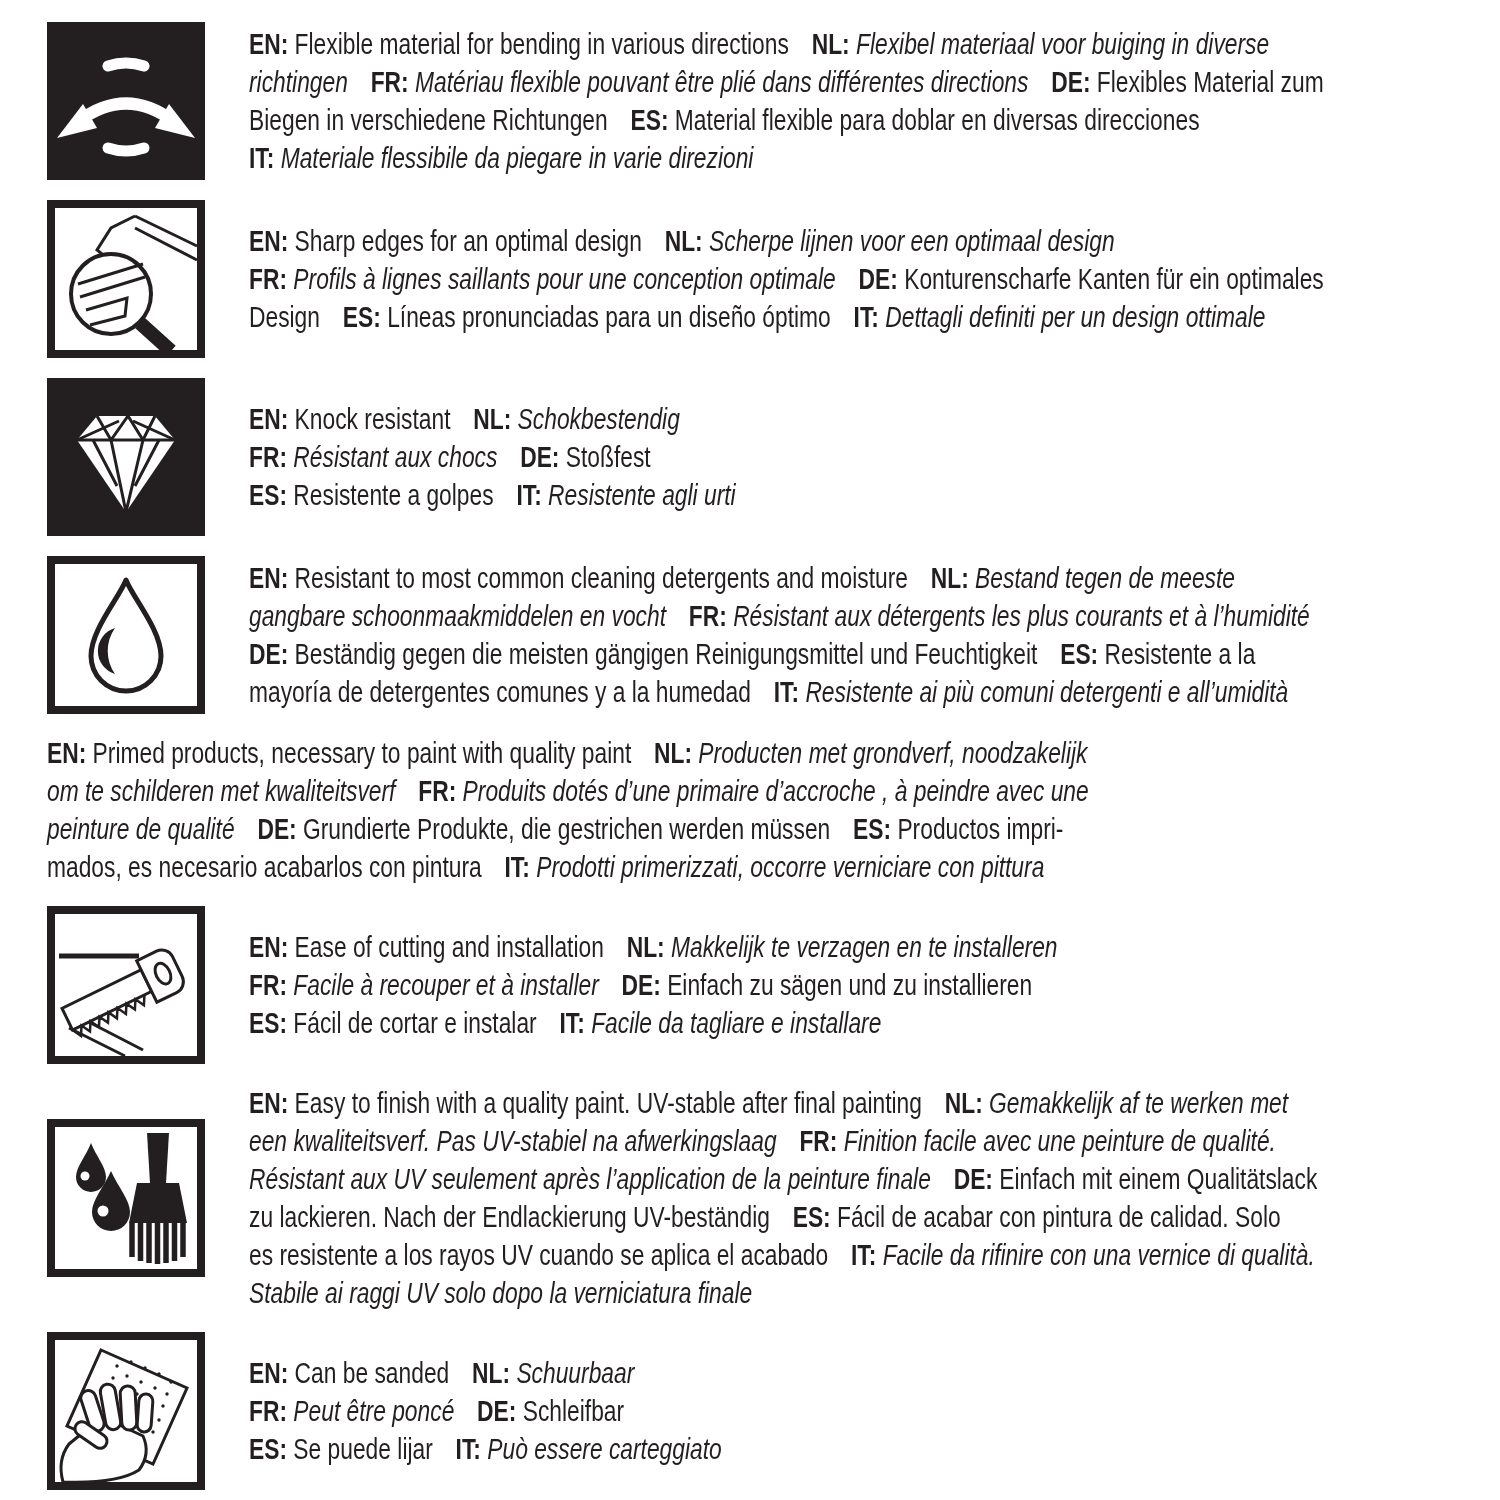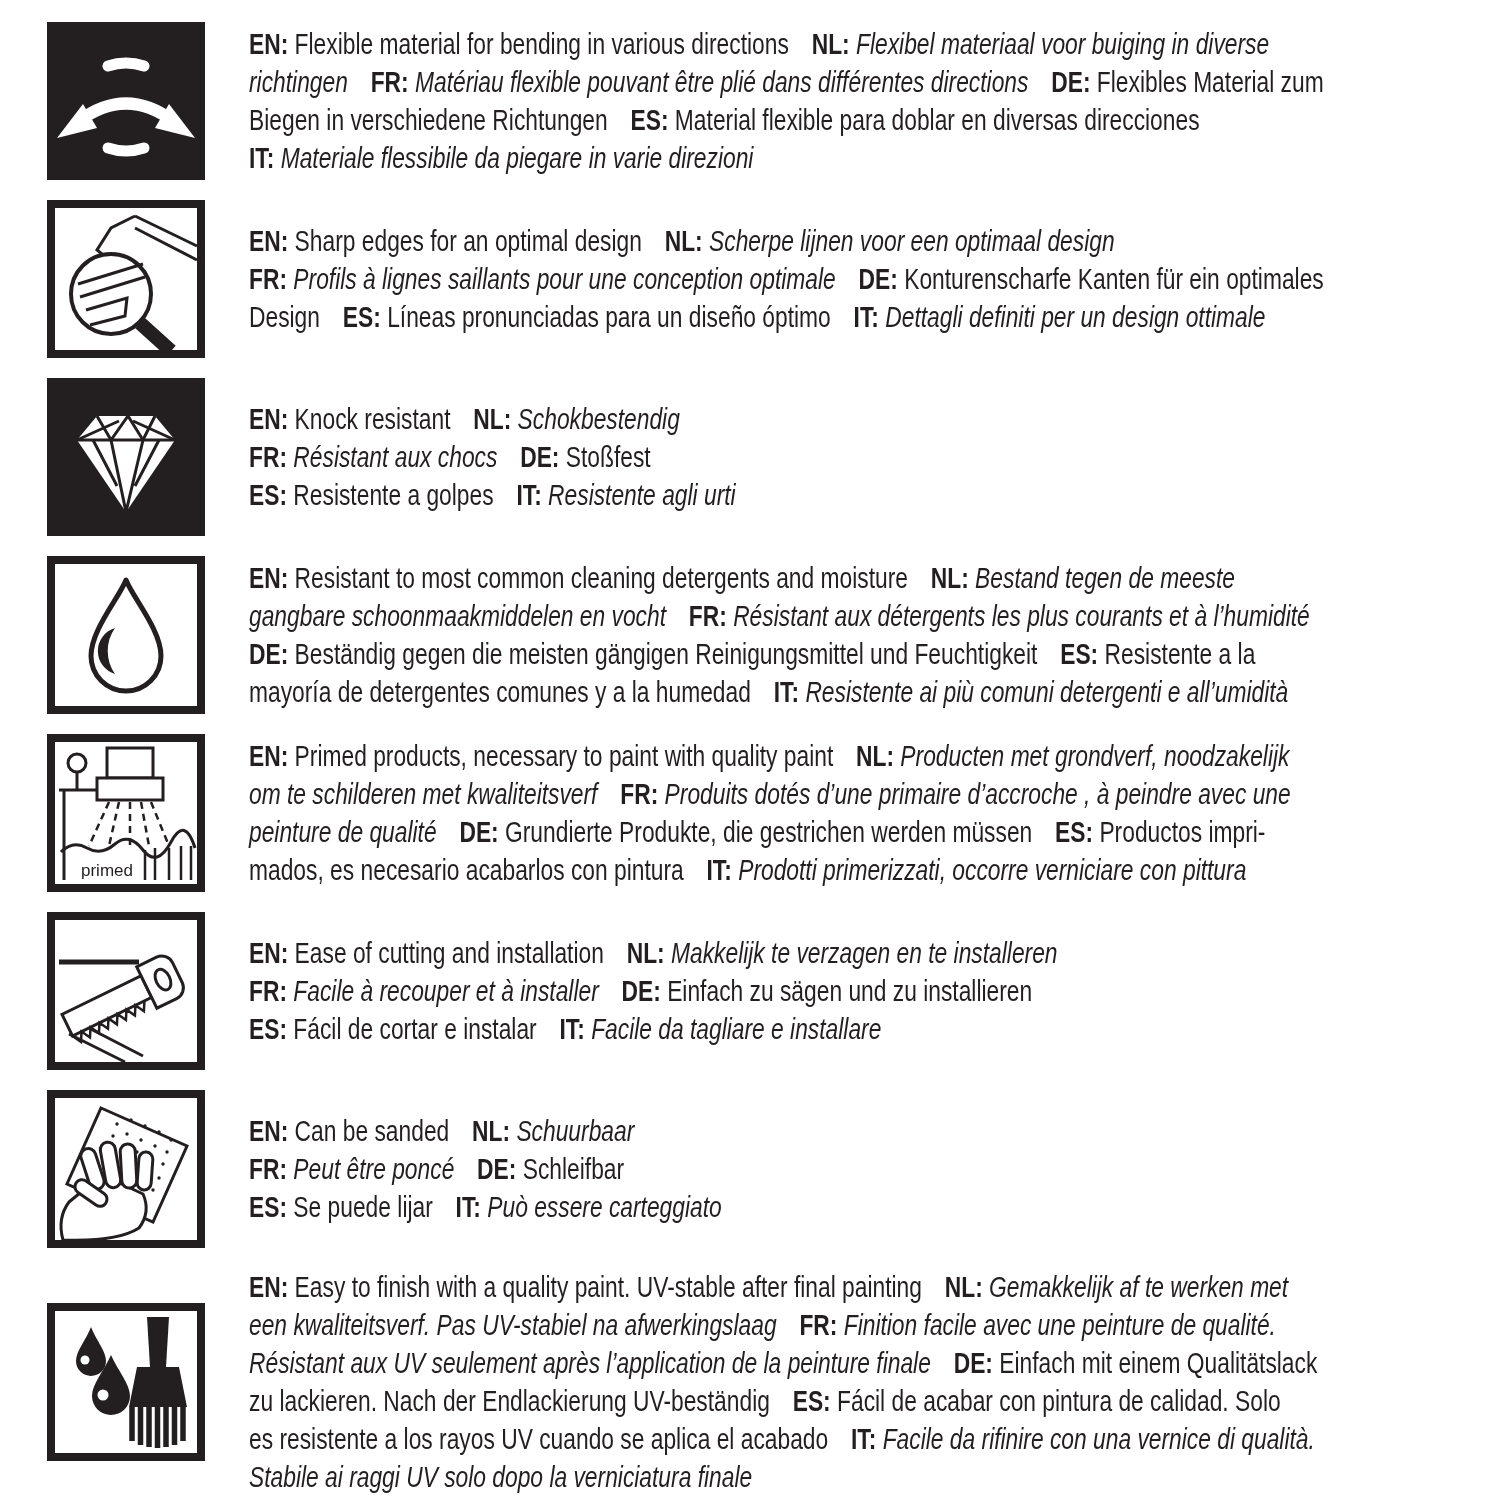--- a/index.html
+++ b/index.html
@@ -112,44 +112,20 @@
       <path d="M68 72 A24 24 0 0 0 68 118 A40 40 0 0 1 68 72 Z" fill="#231f20"></path>
     </svg>
         </div>
     <p class="text"><b class="lbl">EN:</b> <span class="seg">Resistant to most common cleaning detergents and moisture</span>  <b class="lbl">NL:</b> <span class="seg it">Bestand tegen de meeste
 gangbare schoonmaakmiddelen en vocht</span>  <b class="lbl">FR:</b> <span class="seg it">Résistant aux détergents les plus courants et à l’humidité</span>
 <b class="lbl">DE:</b> <span class="seg">Beständig gegen die meisten gängigen Reinigungsmittel und Feuchtigkeit</span>  <b class="lbl">ES:</b> <span class="seg">Resistente a la
 mayoría de detergentes comunes y a la humedad</span>  <b class="lbl">IT:</b> <span class="seg it">Resistente ai più comuni detergenti e all’umidità</span></p>
   </div>
 
   <div class="row">
-    <div class="icon-box">
-    <svg viewBox="0 0 158 158" xmlns="http://www.w3.org/2000/svg">
-      <rect x="4" y="4" width="150" height="150" fill="#fff" stroke="#231f20" stroke-width="8"></rect>
-      <g stroke="#231f20" fill="none" stroke-width="3">
-        <circle cx="30" cy="29" r="9"></circle>
-        <path d="M30 38 V56 M12 56 H50"></path>
-        <path d="M17 56 V146"></path>
-        <rect x="60" y="14" width="46" height="30" fill="#fff"></rect>
-        <rect x="50" y="44" width="66" height="22" fill="#fff"></rect>
-      </g>
-      <g stroke="#231f20" stroke-width="2.5" fill="none" stroke-dasharray="7 5">
-        <path d="M62 68 L42 112"></path>
-              <path d="M72 68 L62 112"></path>
-              <path d="M83 68 L83 112"></path>
-        <path d="M94 68 L102 112"></path>
-              <path d="M104 68 L122 112"></path>
-      </g>
-      <path d="M14 118 Q26 106 40 114 T 68 110 T 96 116 T 124 108 T 148 114" stroke="#231f20" stroke-width="3" fill="none"></path>
-      <g stroke="#231f20" stroke-width="2.5">
-        <path d="M98 116 V146 M108 114 V146 M122 114 V146 M134 112 V146 M144 112 V146"></path>
-      </g>
-      <text x="34" y="142" font-size="17" font-family="Liberation Sans, sans-serif" fill="#231f20">primed</text>
-    </svg>
-        </div>
     <p class="text"><b class="lbl">EN:</b> <span class="seg">Primed products, necessary to paint with quality paint</span>  <b class="lbl">NL:</b> <span class="seg it">Producten met grondverf, noodzakelijk
 om te schilderen met kwaliteitsverf</span>  <b class="lbl">FR:</b> <span class="seg it">Produits dotés d’une primaire d’accroche , à peindre avec une
 peinture de qualité</span>  <b class="lbl">DE:</b> <span class="seg">Grundierte Produkte, die gestrichen werden müssen</span>  <b class="lbl">ES:</b> <span class="seg">Productos impri-
 mados, es necesario acabarlos con pintura</span>  <b class="lbl">IT:</b> <span class="seg it">Prodotti primerizzati, occorre verniciare con pittura</span></p>
   </div>
 
   <div class="row">
     <div class="icon-box">
     <svg viewBox="0 0 158 158" xmlns="http://www.w3.org/2000/svg">
       <rect x="4" y="4" width="150" height="150" fill="#fff" stroke="#231f20" stroke-width="8"></rect>
@@ -159,20 +135,43 @@
         <rect x="14" y="74" width="88" height="24" fill="#fff" stroke="#231f20" stroke-width="3"></rect>
         <path d="M14 98 l5 9 5 -9 5 9 5 -9 5 9 5 -9 5 9 5 -9 5 9 5 -9 5 9 5 -9 5 9 5 -9 5 9 5 -9" stroke="#231f20" stroke-width="2.5" fill="none"></path>
         <path d="M102 64 h22 a12 12 0 0 1 12 12 v22 a12 12 0 0 1 -12 12 h-22 Z" fill="#fff" stroke="#231f20" stroke-width="3"></path>
         <ellipse cx="120" cy="87" rx="7" ry="11" fill="none" stroke="#231f20" stroke-width="3"></ellipse>
       </g>
     </svg>
         </div>
     <p class="text"><b class="lbl">EN:</b> <span class="seg">Ease of cutting and installation</span>  <b class="lbl">NL:</b> <span class="seg it">Makkelijk te verzagen en te installeren</span>
 <b class="lbl">FR:</b> <span class="seg it">Facile à recouper et à installer</span>  <b class="lbl">DE:</b> <span class="seg">Einfach zu sägen und zu installieren</span>
 <b class="lbl">ES:</b> <span class="seg">Fácil de cortar e instalar</span>  <b class="lbl">IT:</b> <span class="seg it">Facile da tagliare e installare</span></p>
+  </div>
+
+  <div class="row">
+    <div class="icon-box">
+    <svg viewBox="0 0 158 158" xmlns="http://www.w3.org/2000/svg">
+      <rect x="4" y="4" width="150" height="150" fill="#fff" stroke="#231f20" stroke-width="8"></rect>
+      <path d="M44 24 C 39 37 29 48 29 58 a15 15 0 0 0 30 0 C 59 48 49 37 44 24 Z" fill="#231f20"></path>
+      <circle cx="38" cy="57" r="4.5" fill="#fff"></circle>
+      <path d="M64 52 C 57 68 45 81 45 93 a19 19 0 0 0 38 0 C 83 81 71 68 64 52 Z" fill="#231f20"></path>
+      <circle cx="56" cy="92" r="5.5" fill="#fff"></circle>
+      <polygon points="100,14 122,14 119,64 103,64" fill="#231f20"></polygon>
+      <polygon points="90,64 132,64 140,104 82,104" fill="#231f20"></polygon>
+      <g stroke="#231f20" stroke-width="5.5">
+        <path d="M85 104 V138 M93.5 104 V142 M102 104 V144 M110.5 104 V145 M119 104 V144 M127.5 104 V142 M136 104 V138"></path>
+      </g>
+    </svg>
+        </div>
+    <p class="text"><b class="lbl">EN:</b> <span class="seg">Easy to finish with a quality paint. UV-stable after final painting</span>  <b class="lbl">NL:</b> <span class="seg it">Gemakkelijk af te werken met
+een kwaliteitsverf. Pas UV-stabiel na afwerkingslaag</span>  <b class="lbl">FR:</b> <span class="seg it">Finition facile avec une peinture de qualité.
+Résistant aux UV seulement après l’application de la peinture finale</span>  <b class="lbl">DE:</b> <span class="seg">Einfach mit einem Qualitätslack
+zu lackieren. Nach der Endlackierung UV-beständig</span>  <b class="lbl">ES:</b> <span class="seg">Fácil de acabar con pintura de calidad. Solo
+es resistente a los rayos UV cuando se aplica el acabado</span>  <b class="lbl">IT:</b> <span class="seg it">Facile da rifinire con una vernice di qualità.
+Stabile ai raggi UV solo dopo la verniciatura finale</span></p>
   </div>
 
   <div class="row">
     <div class="icon-box">
     <svg viewBox="0 0 158 158" xmlns="http://www.w3.org/2000/svg">
       <rect x="4" y="4" width="150" height="150" fill="#fff" stroke="#231f20" stroke-width="8"></rect>
       <polygon points="54,18 140,56 106,132 20,94" fill="#fff" stroke="#231f20" stroke-width="3"></polygon>
       <g fill="#231f20">
         <circle cx="70" cy="34" r="1.7"></circle>
               <circle cx="84" cy="30" r="1.7"></circle>
@@ -202,37 +201,14 @@
         <rect x="74" y="54" width="15" height="44" rx="7.5" transform="rotate(-3 81 76)"></rect>
         <rect x="91" y="62" width="14" height="38" rx="7" transform="rotate(4 98 81)"></rect>
         <rect x="26" y="96" width="36" height="14" rx="7" transform="rotate(35 44 103)"></rect>
       </g>
     </svg>
         </div>
     <p class="text"><b class="lbl">EN:</b> <span class="seg">Can be sanded</span>  <b class="lbl">NL:</b> <span class="seg it">Schuurbaar</span>
 <b class="lbl">FR:</b> <span class="seg it">Peut être poncé</span>  <b class="lbl">DE:</b> <span class="seg">Schleifbar</span>
 <b class="lbl">ES:</b> <span class="seg">Se puede lijar</span>  <b class="lbl">IT:</b> <span class="seg it">Può essere carteggiato</span></p>
   </div>
-
-  <div class="row">
-    <div class="icon-box">
-    <svg viewBox="0 0 158 158" xmlns="http://www.w3.org/2000/svg">
-      <rect x="4" y="4" width="150" height="150" fill="#fff" stroke="#231f20" stroke-width="8"></rect>
-      <path d="M44 24 C 39 37 29 48 29 58 a15 15 0 0 0 30 0 C 59 48 49 37 44 24 Z" fill="#231f20"></path>
-      <circle cx="38" cy="57" r="4.5" fill="#fff"></circle>
-      <path d="M64 52 C 57 68 45 81 45 93 a19 19 0 0 0 38 0 C 83 81 71 68 64 52 Z" fill="#231f20"></path>
-      <circle cx="56" cy="92" r="5.5" fill="#fff"></circle>
-      <polygon points="100,14 122,14 119,64 103,64" fill="#231f20"></polygon>
-      <polygon points="90,64 132,64 140,104 82,104" fill="#231f20"></polygon>
-      <g stroke="#231f20" stroke-width="5.5">
-        <path d="M85 104 V138 M93.5 104 V142 M102 104 V144 M110.5 104 V145 M119 104 V144 M127.5 104 V142 M136 104 V138"></path>
-      </g>
-    </svg>
-        </div>
-    <p class="text"><b class="lbl">EN:</b> <span class="seg">Easy to finish with a quality paint. UV-stable after final painting</span>  <b class="lbl">NL:</b> <span class="seg it">Gemakkelijk af te werken met
-een kwaliteitsverf. Pas UV-stabiel na afwerkingslaag</span>  <b class="lbl">FR:</b> <span class="seg it">Finition facile avec une peinture de qualité.
-Résistant aux UV seulement après l’application de la peinture finale</span>  <b class="lbl">DE:</b> <span class="seg">Einfach mit einem Qualitätslack
-zu lackieren. Nach der Endlackierung UV-beständig</span>  <b class="lbl">ES:</b> <span class="seg">Fácil de acabar con pintura de calidad. Solo
-es resistente a los rayos UV cuando se aplica el acabado</span>  <b class="lbl">IT:</b> <span class="seg it">Facile da rifinire con una vernice di qualità.
-Stabile ai raggi UV solo dopo la verniciatura finale</span></p>
-  </div>
 </div>
 </div>
 
 </body></html>

